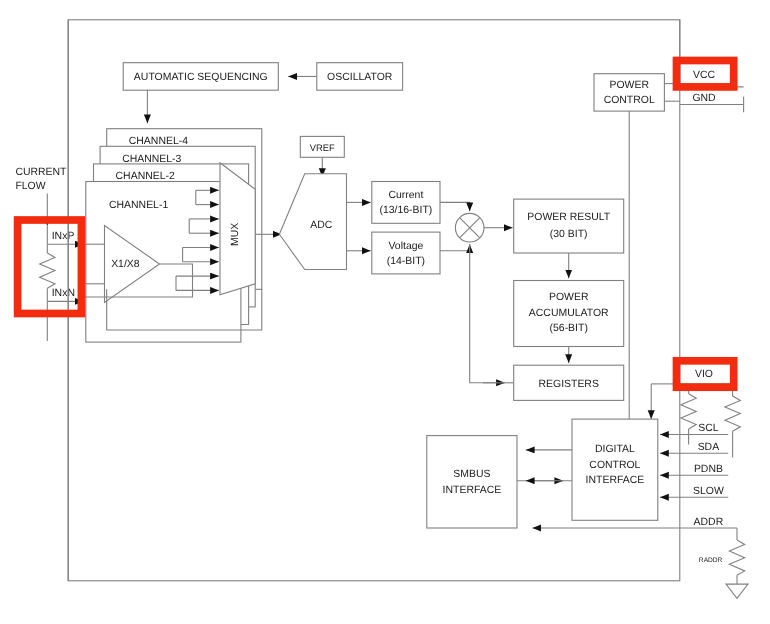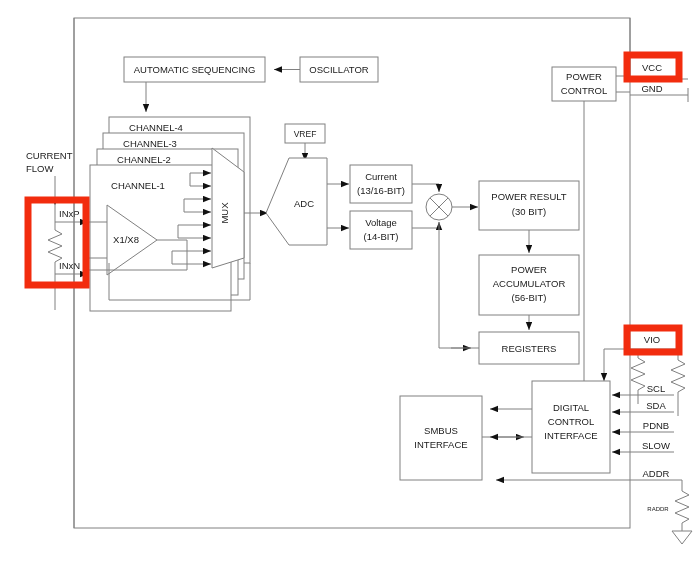--- a/index.html
+++ b/index.html
@@ -1,18 +1,18 @@
 <!DOCTYPE html>
 <html><head>
 <meta charset="utf-8">
 <style>
   html,body{margin:0;padding:0;background:#ffffff;}
   body{width:700px;height:567px;overflow:hidden;
        font-family:"Liberation Sans","DejaVu Sans",sans-serif;}
-  #diagram{position:relative;width:613px;height:567px;background:#fff;margin-left:12px;}
+  #diagram{position:relative;width:613px;height:567px;background:#fff;}
   svg{display:block;}
   .blk{fill:#ffffff;stroke:#808080;stroke-width:1;}
   .wire{stroke:#808080;stroke-width:1;fill:none;}
   .lbl{fill:#1a1a1a;font-size:9.5px;text-anchor:middle;
        font-family:"Liberation Sans","DejaVu Sans",sans-serif;}
   .lbl-sm{fill:#1a1a1a;font-size:8.5px;text-anchor:middle;
        font-family:"Liberation Sans","DejaVu Sans",sans-serif;}
   .lbl-xs{fill:#1a1a1a;font-size:6px;text-anchor:middle;
        font-family:"Liberation Sans","DejaVu Sans",sans-serif;}
   .lbl-l{fill:#1a1a1a;font-size:9.5px;text-anchor:start;

